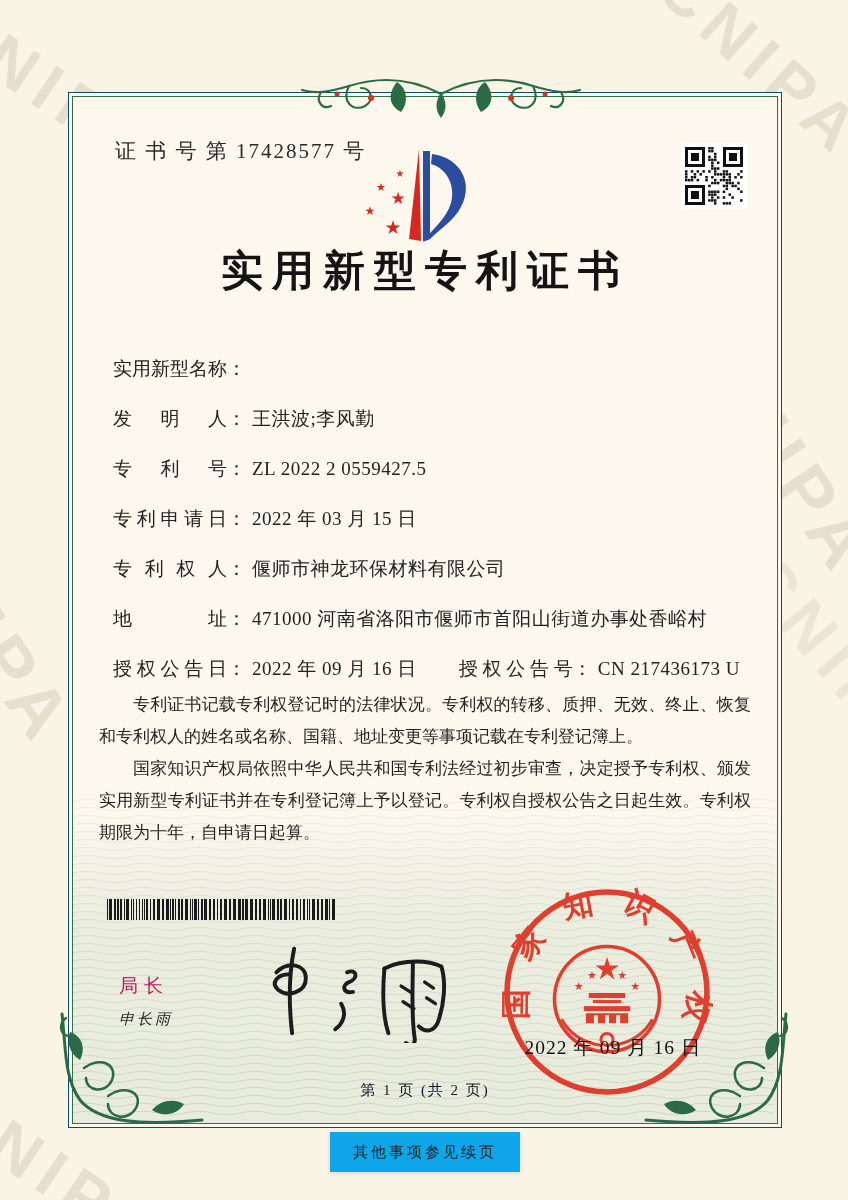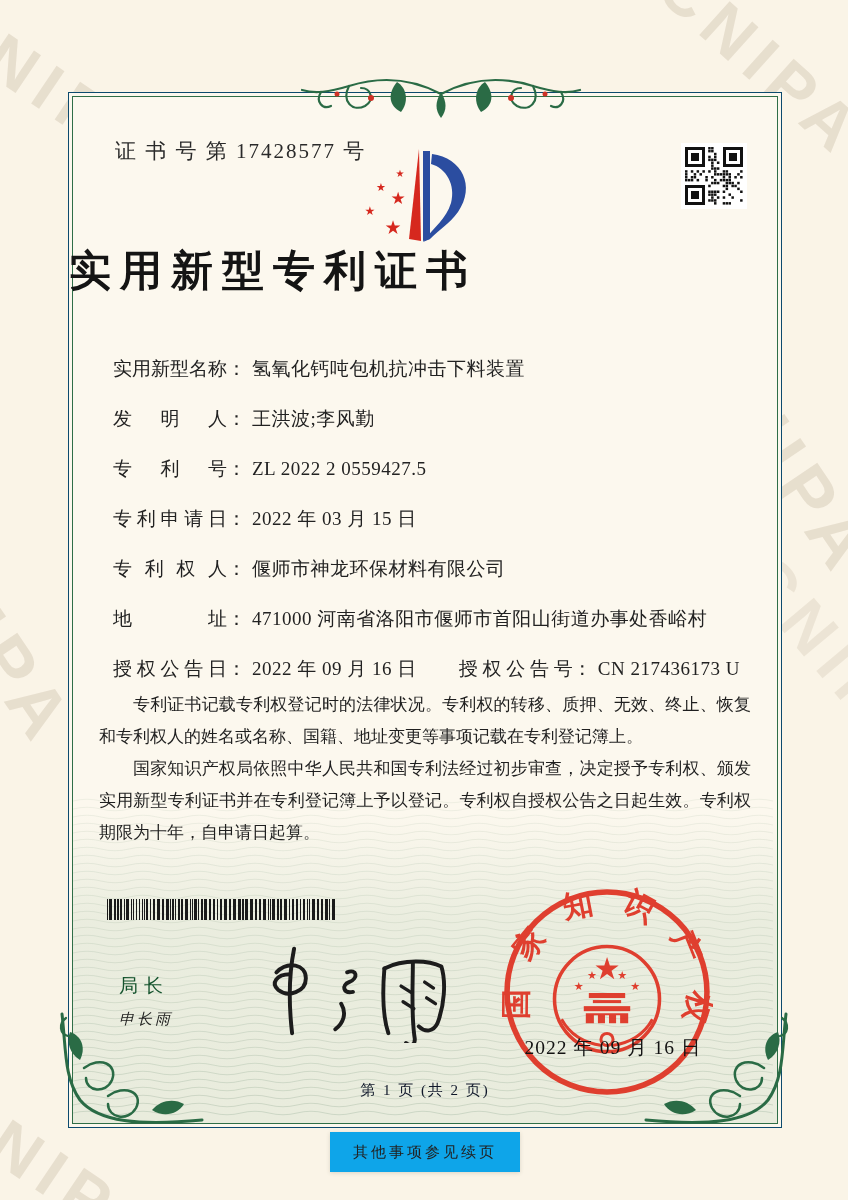--- a/index.html
+++ b/index.html
@@ -47,39 +47,39 @@
   .cert-no {
     position:absolute; left:46px; top:44px; font-size:21px;
     letter-spacing:2px; color:#2a2a2a;
   }
   .logo { position:absolute; left:283px; top:36px; }
   .qr {
     position:absolute; left:612px; top:50px; width:66px; height:66px;
     background:#fff; padding:4px;
   }
   .title {
-    position:absolute; left:0; top:150px; width:100%; 
+    position:absolute; left:0; top:150px; width:100%; text-align:center;
     font-size:42px; font-weight:bold; letter-spacing:9px; color:#141414;
   }
   .fields { position:absolute; left:44px; top:264px; width:648px; }
   .frow { display:flex; align-items:flex-start; font-size:19px; line-height:23px;
           color:#222; margin-bottom:27px; }
   .fpair { display:flex; }
   .fpair-right { margin-left:42px;align-items:center; }
   .flabel { display:inline-block; width:114px; text-align:justify; text-align-last:justify; }
   .fcolon { display:inline-block; margin-right:6px; }
   .fvalue { letter-spacing:.5px; white-space:nowrap; }
   .bodytext {
     position:absolute; left:30px; top:596px; width:652px;
     font-size:17px; line-height:1.88; color:#1f1f1f;
     text-align:justify;
   }
   .bodytext p { text-indent:2em; }
   .barcode { position:absolute; left:38px; top:806px; }
-  .signer-title { position:absolute; left:50px; top:880px; font-size:19px; letter-spacing:6px; color:#14532d; }
+  .signer-title { position:absolute; left:50px; top:880px; font-size:19px; letter-spacing:6px; color:#be185d; }
   .signer-name  { position:absolute; left:50px; top:917px; font-size:15px; letter-spacing:3px; color:#1e1e1e;font-style:italic; }
   .signature { position:absolute; left:168px; top:842px; z-index:4; }
   .seal { position:absolute; left:432px; top:793px; z-index:3; opacity:.93; }
   .seal-date {
     position:absolute; left:438px; top:941px; width:212px; text-align:center;
     font-size:19.5px; letter-spacing:1px; color:#121212; z-index:5; white-space:nowrap;
   }
   .footer-page {
     position:absolute; left:0; top:988px; width:100%; text-align:center;
     font-size:15px; letter-spacing:2px; color:#0f172a;
@@ -269,21 +269,20 @@
           <rect x="6" y="44" width="8" height="8"></rect>
       </g>
     </svg>
 
     <div class="title">实用新型专利证书</div>
 
     <div class="fields">
       <div class="frow">
         <span class="flabel">实用新型名称</span>
           <span class="fcolon">：</span>
-          <span class="fvalue">氢氧化钙吨包机抗冲击下料装置</span>
       </div>
       <div class="frow">
         <span class="flabel">发明人</span>
           <span class="fcolon">：</span>
           <span class="fvalue">王洪波;李风勤</span>
       </div>
       <div class="frow">
         <span class="flabel">专利号</span>
           <span class="fcolon">：</span>
           <span class="fvalue">ZL 2022 2 0559427.5</span>

